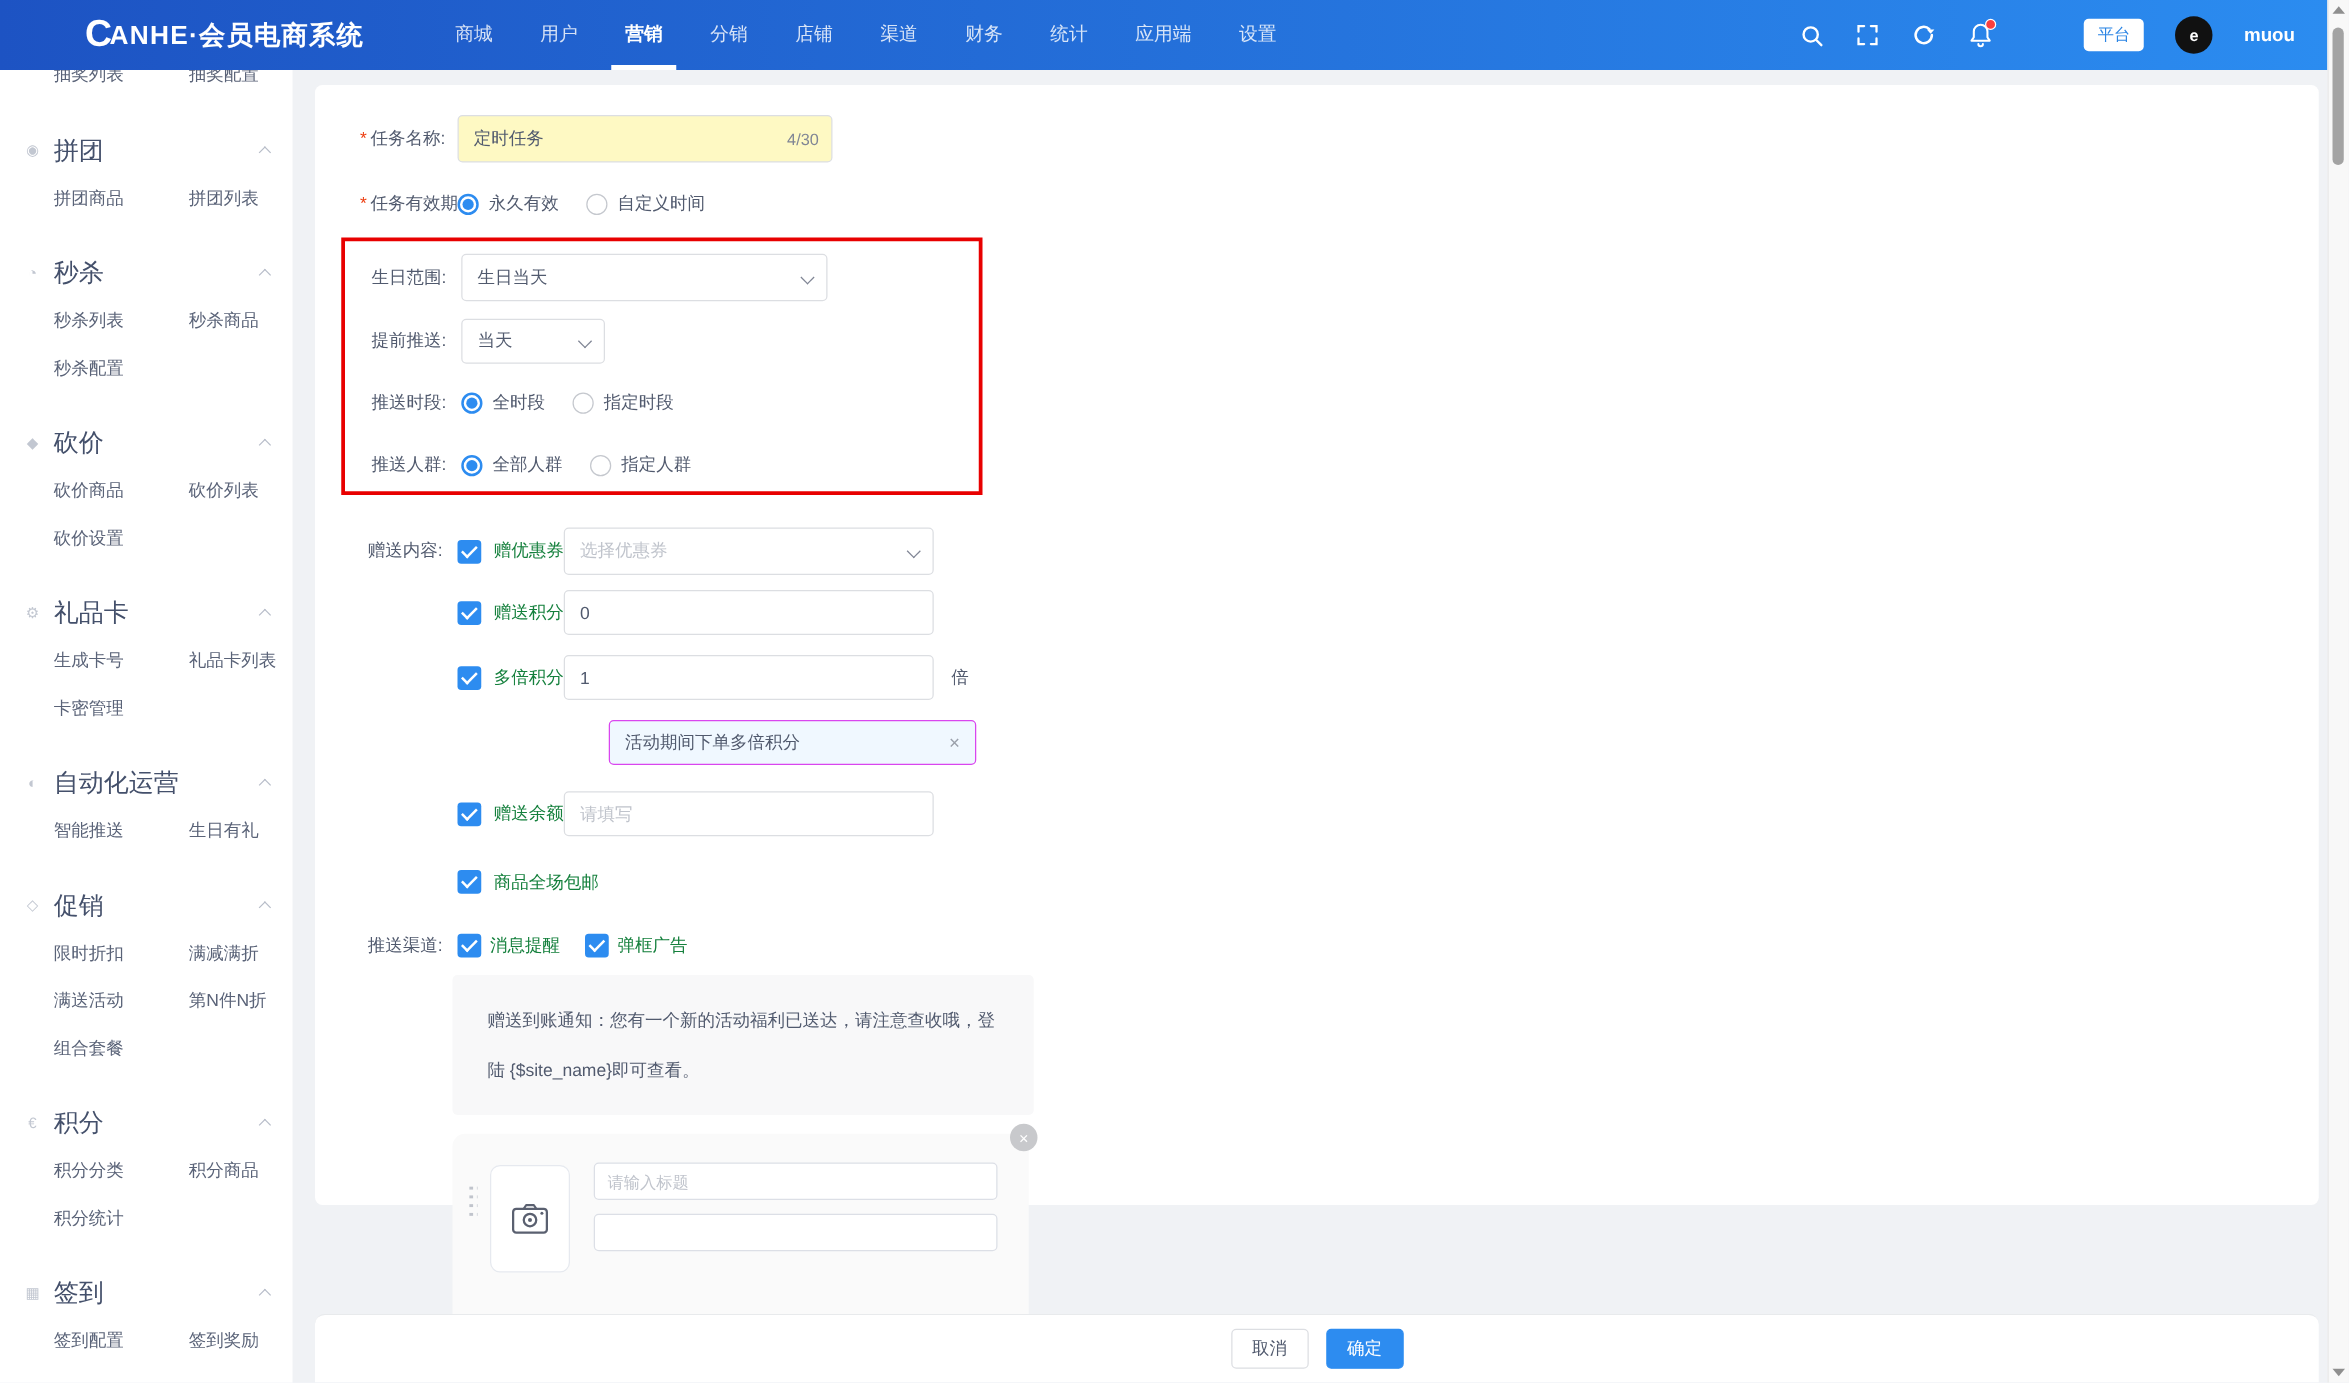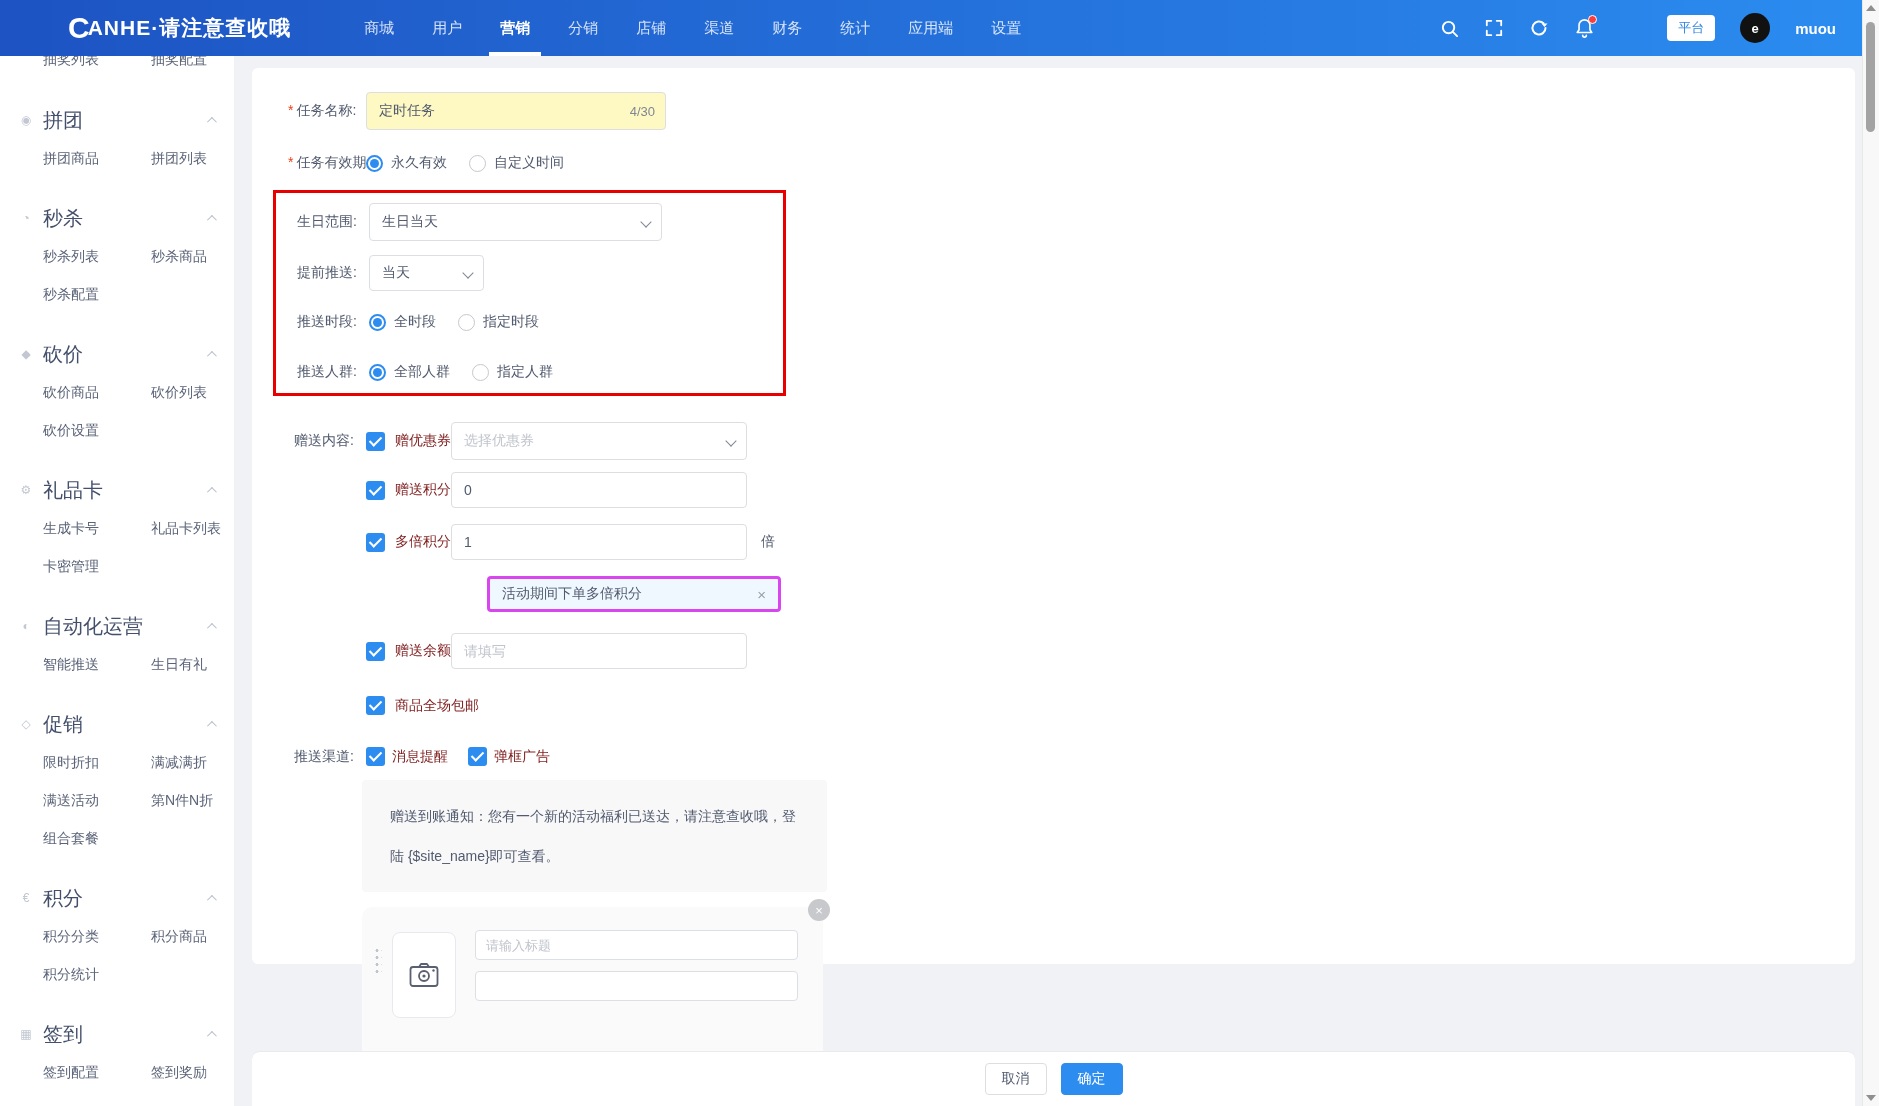--- a/index.html
+++ b/index.html
@@ -64,27 +64,27 @@
   .ropt { display:flex; align-items:center; margin-right:22px; cursor:pointer; }
 
   .red-box { margin:18px 0 0 -15px; width:513px; border:3px solid #e80000; padding:10px 0 12px 15px; }
   .sel { height:38px; border:1px solid #dcdee2; border-radius:4px; background:#fff; display:flex; align-items:center; padding:0 30px 0 12px; position:relative; cursor:pointer; }
   .sel .chev-down { position:absolute; right:11px; top:14px; width:8px; height:8px; border-right:1.5px solid #808695; border-bottom:1.5px solid #808695; transform:rotate(45deg); }
   .sel-value { color:#515a6e; white-space:nowrap; }
   .sel-placeholder { color:#c0c4cc; white-space:nowrap; }
 
   .cb { width:19px; height:19px; border-radius:3px; background:#2d8cf0; position:relative; flex:none; cursor:pointer; }
   .cb::after { content:""; position:absolute; left:6px; top:2px; width:5px; height:10px; border-right:2px solid #fff; border-bottom:2px solid #fff; transform:rotate(45deg); }
-  .cb-label { margin-left:10px; color:#7f1d1d; white-space:nowrap;text-align:right; }
+  .cb-label { margin-left:10px; color:#15803d; white-space:nowrap;text-align:right; }
   .gift-head { width:85px; display:flex; align-items:center; flex:none; }
   .ginput { width:296px; height:36px; border:1px solid #dcdee2; border-radius:4px; display:flex; align-items:center; padding:0 12px; }
   .ginput input { border:none; outline:none; width:100%; font-size:14px; color:#515a6e; font-family:inherit; }
   .ginput input::placeholder, .tinput input::placeholder, .uinput input::placeholder { color:#c0c4cc; }
   .suffix { margin-left:14px; color:#515a6e; }
-  .tagbox { margin:16px 0 0 199px; width:294px; height:36px; background:#f0f8ff; border:3px solid #d946ef; border-radius:4px; display:flex; align-items:center; padding:0 12px; }
+  .tagbox { margin:16px 0 0 199px; width:294px; height:36px; background:#f0f8ff; border:1px solid #d946ef; border-radius:4px; display:flex; align-items:center; padding:0 12px; }
   .tag-close { margin-left:auto; color:#9aa0ab; font-size:15px; cursor:pointer; }
 
   .notice { margin:14px 0 0 74px; width:465px; background:#f8f8f9; border-radius:4px; padding:16px 28px; color:#515a6e; line-height:40px; }
 
   .upload-card { margin:15px 0 0 74px; width:461px; height:160px; background:#fafafa; border-radius:10px; position:relative; padding:25px 0 0 0; }
   .close-circle { position:absolute; top:-8px; right:-7px; width:22px; height:22px; border-radius:50%; background:#c8c9cc; color:#fff; font-size:13px; display:flex; align-items:center; justify-content:center; cursor:pointer; }
   .drag-dots { position:absolute; left:12px; top:40px; width:8px; height:26px;
     background-image:radial-gradient(circle, #c0c4cc 1.4px, transparent 1.6px);
     background-size:6px 7px; }
   .cam-box { position:absolute; left:30px; top:25px; width:64px; height:86px; background:#fff; border:1px solid #e6e9ef; border-radius:8px; display:flex; align-items:center; justify-content:center; cursor:pointer; }
@@ -100,21 +100,21 @@
 
   .mt24{margin-top:24px} .mt14{margin-top:14px} .mt22{margin-top:22px} .mt26{margin-top:26px}
   .mt12{margin-top:12px} .mt16{margin-top:16px} .mt21{margin-top:21px} .mt27{margin-top:27px} .mt32{margin-top:32px}
 </style>
 </head>
 <body>
 
 <div class="topnav">
   <div class="logo">
     <span class="logo-c">C</span>
-    <span class="logo-text">ANHE·请注意查收哦</span>
+    <span class="logo-text">ANHE·会员电商系统</span>
   </div>
   <div class="nav-menu">
     <div class="nav-item">商城</div>
     <div class="nav-item">用户</div>
     <div class="nav-item active">营销</div>
     <div class="nav-item">分销</div>
     <div class="nav-item">店铺</div>
     <div class="nav-item">渠道</div>
     <div class="nav-item">财务</div>
     <div class="nav-item">统计</div>

